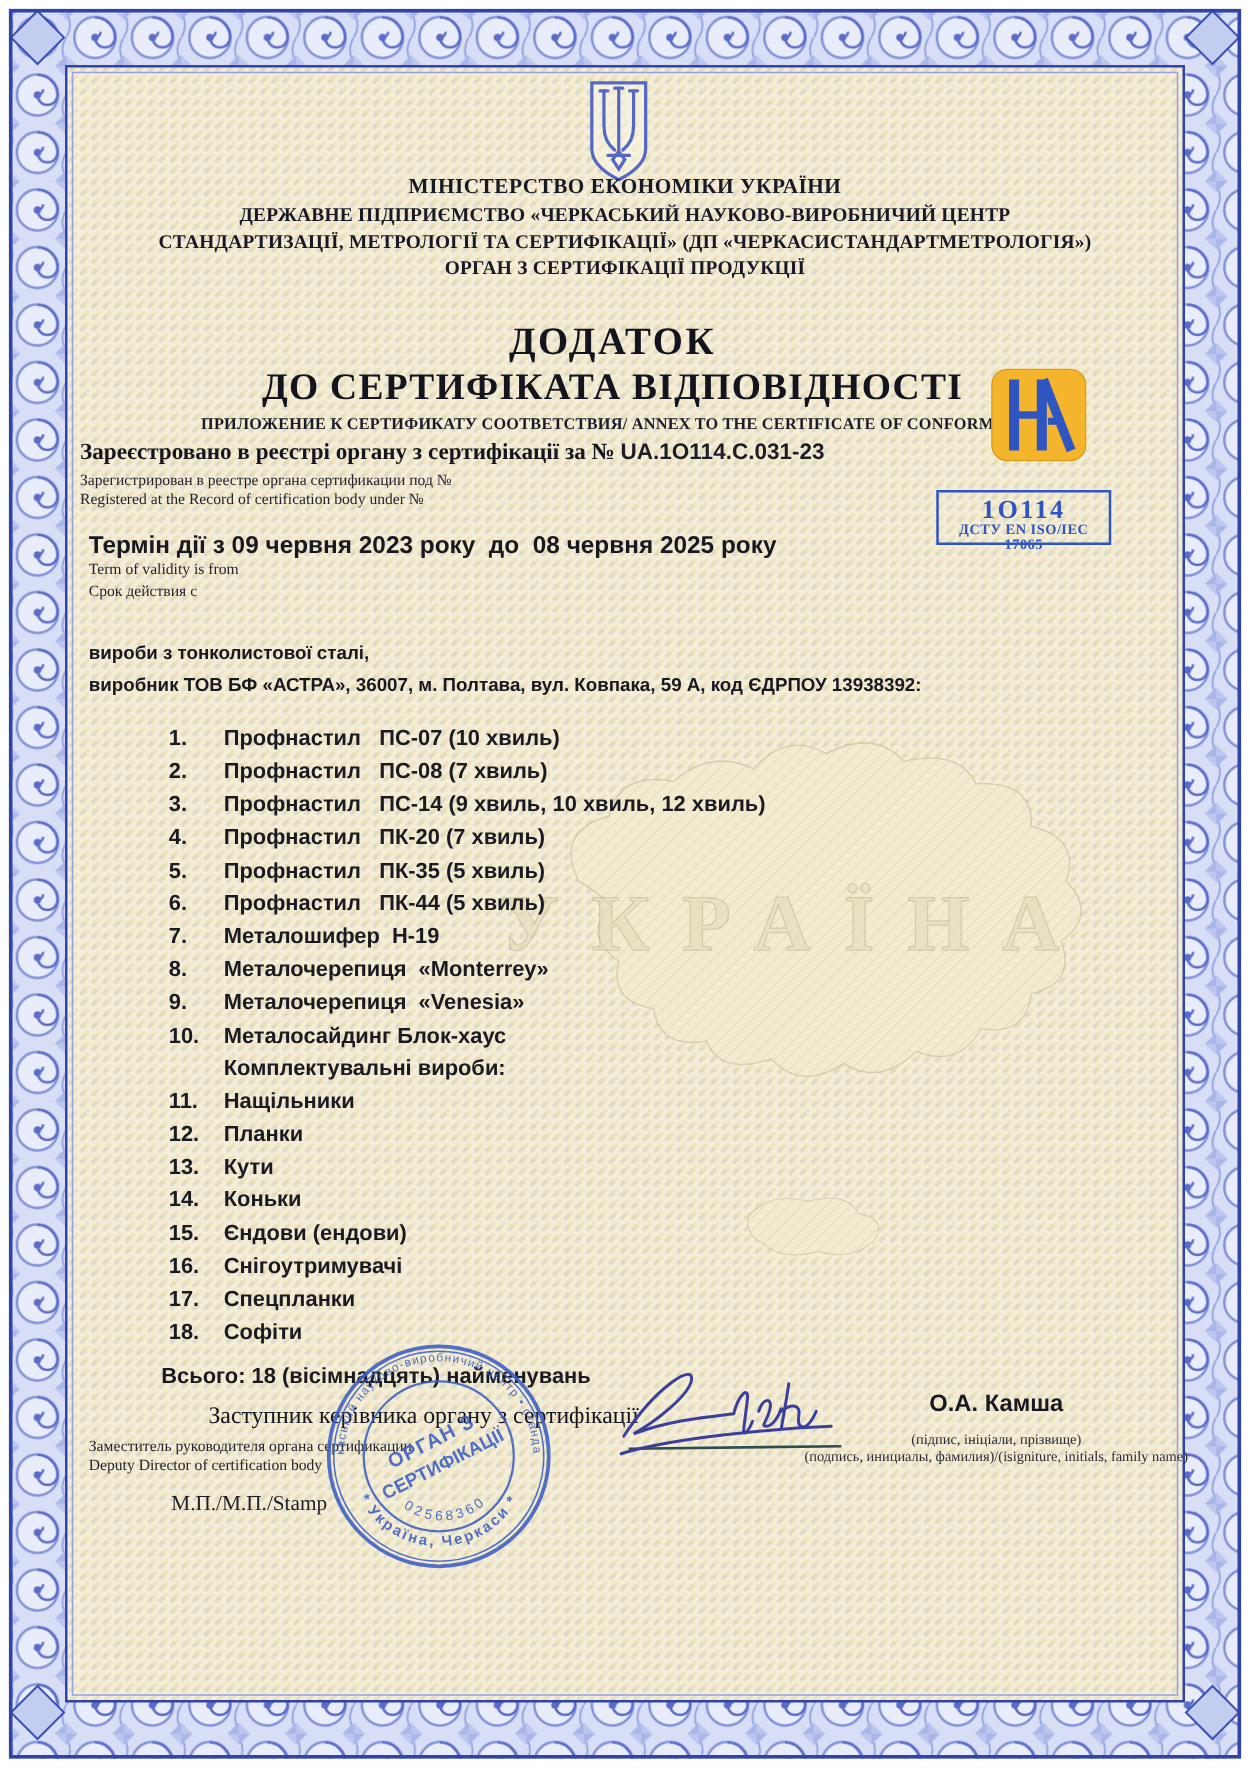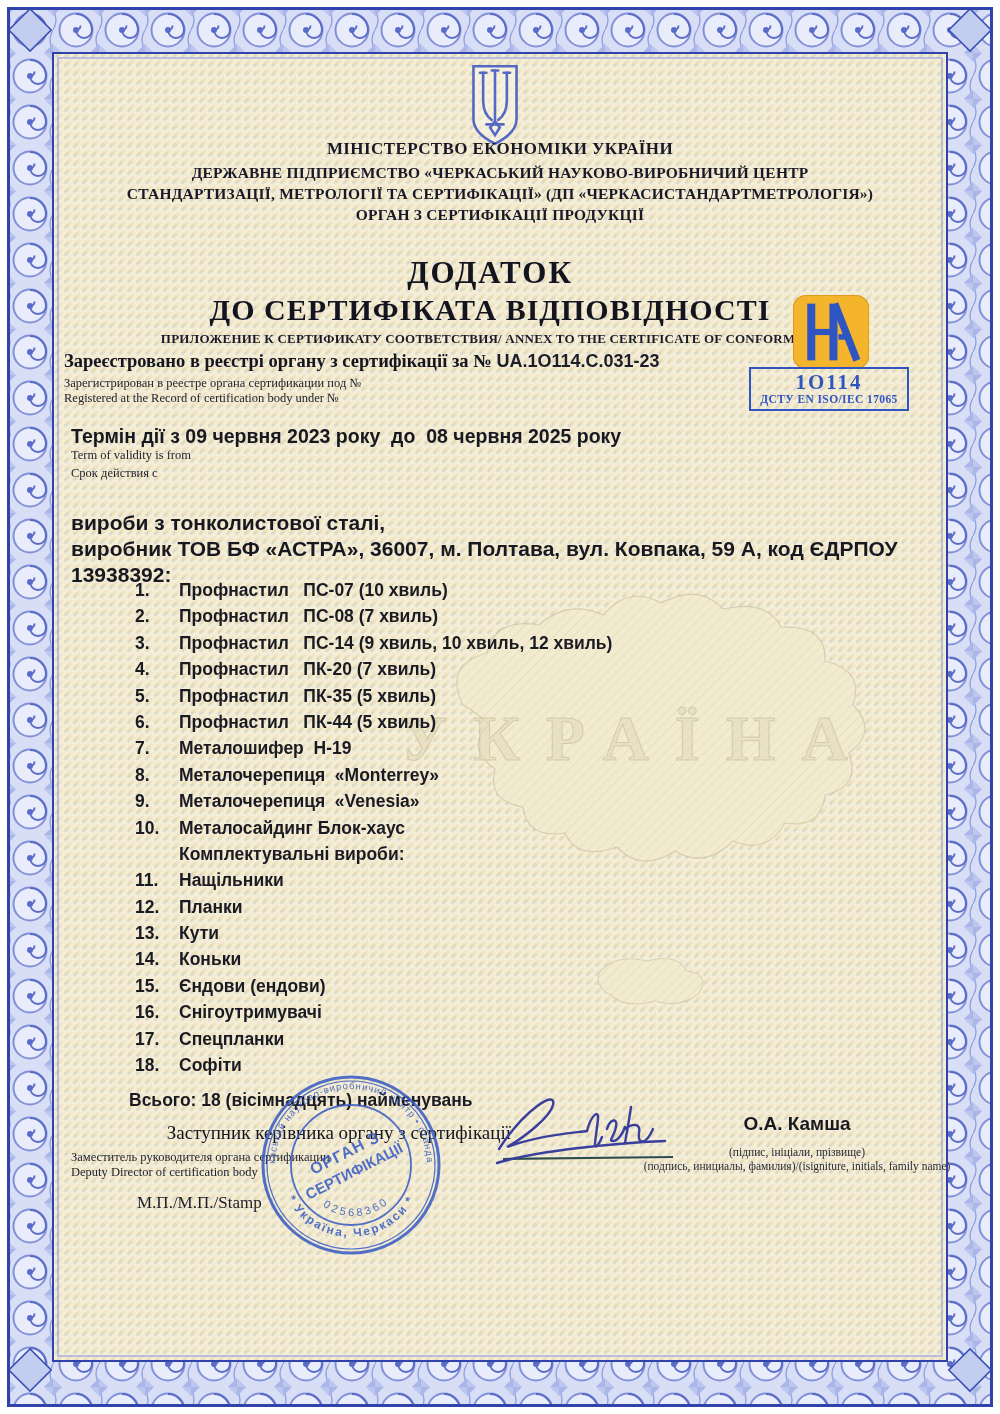--- a/index.html
+++ b/index.html
@@ -26,21 +26,21 @@
   .title-main1 { font-size:31px; font-weight:bold; color:#14141f; letter-spacing:2px; }
   .title-main2 { font-size:30px; font-weight:bold; color:#14141f; letter-spacing:1px; margin-top:2px; }
   .title-sub   { font-size:13px; font-weight:bold; color:#1a1a28; margin-top:4px; letter-spacing:.2px; }
 
   .reg-bold  { font-size:18.5px; font-weight:bold; color:#15151f; }
   .reg-num   { font-family:"Liberation Sans","DejaVu Sans",sans-serif; font-size:18px; font-weight:bold; color:#1d1d28; }
   .sub-small { font-size:12.5px; color:#23232e; line-height:14.5px; }
 
   .term-bold { font-family:"Liberation Sans","DejaVu Sans",sans-serif; font-size:19.5px; font-weight:bold; color:#181820; white-space:pre-wrap; }
 
-  .intro { font-family:"Liberation Sans","DejaVu Sans",sans-serif; font-size:21px; font-weight:bold; color:#181820; line-height:26px; white-space:pre-wrap; }
+  .intro { font-family:"Liberation Sans","DejaVu Sans",sans-serif; font-size:15px; font-weight:bold; color:#181820; line-height:26px; white-space:pre-wrap; }
 
   .plist { display:flex; flex-direction:column; }
   .prow  { display:flex; height:26.4px; line-height:26.4px;
            font-family:"Liberation Sans","DejaVu Sans",sans-serif;
            font-size:17.5px; font-weight:bold; color:#1a1a22; }
   .pnum  { width:44px; flex:0 0 44px; }
   .ptext { white-space:pre-wrap; }
 
   .total-line { font-family:"Liberation Sans","DejaVu Sans",sans-serif; font-size:17.5px; font-weight:bold; color:#1a1a22; }
 
@@ -129,21 +129,21 @@
     <svg width="76" height="74" viewBox="0 0 60 60" aria-hidden="true">
       <g stroke="#2f55c2" fill="none">
         <path d="M14 7 V53" stroke-width="6.5"></path>
         <path d="M14 30 H32" stroke-width="5"></path>
         <path d="M32 7 V53" stroke-width="6.5"></path>
         <path d="M33 7 L51 53" stroke-width="6"></path>
         <path d="M36 34 H46" stroke-width="4.5"></path>
       </g>
     </svg>
   </div>
-  <div class="abs acc-box" style="left:742px; top:360px; width:160px; height:44px;">
+  <div class="abs acc-box" style="left:742px; top:385px; width:140px; height:44px;">
     <div class="acc-code">1О114</div>
     <div class="acc-std">ДСТУ EN ISO/IEC 17065</div>
   </div>
 
   <div class="abs" style="left:57px; top:344px; width:680px;">
     <div>
       <span class="reg-bold">Зареєстровано в реєстрі органу з сертифікації за № </span><span class="reg-num">UA.1О114.С.031-23</span>
     </div>
     <div class="sub-small" style="margin-top:4px;">Зарегистрирован в реестре органа сертификации под №</div>
     <div class="sub-small">Registered at the Record of certification body under №</div>

